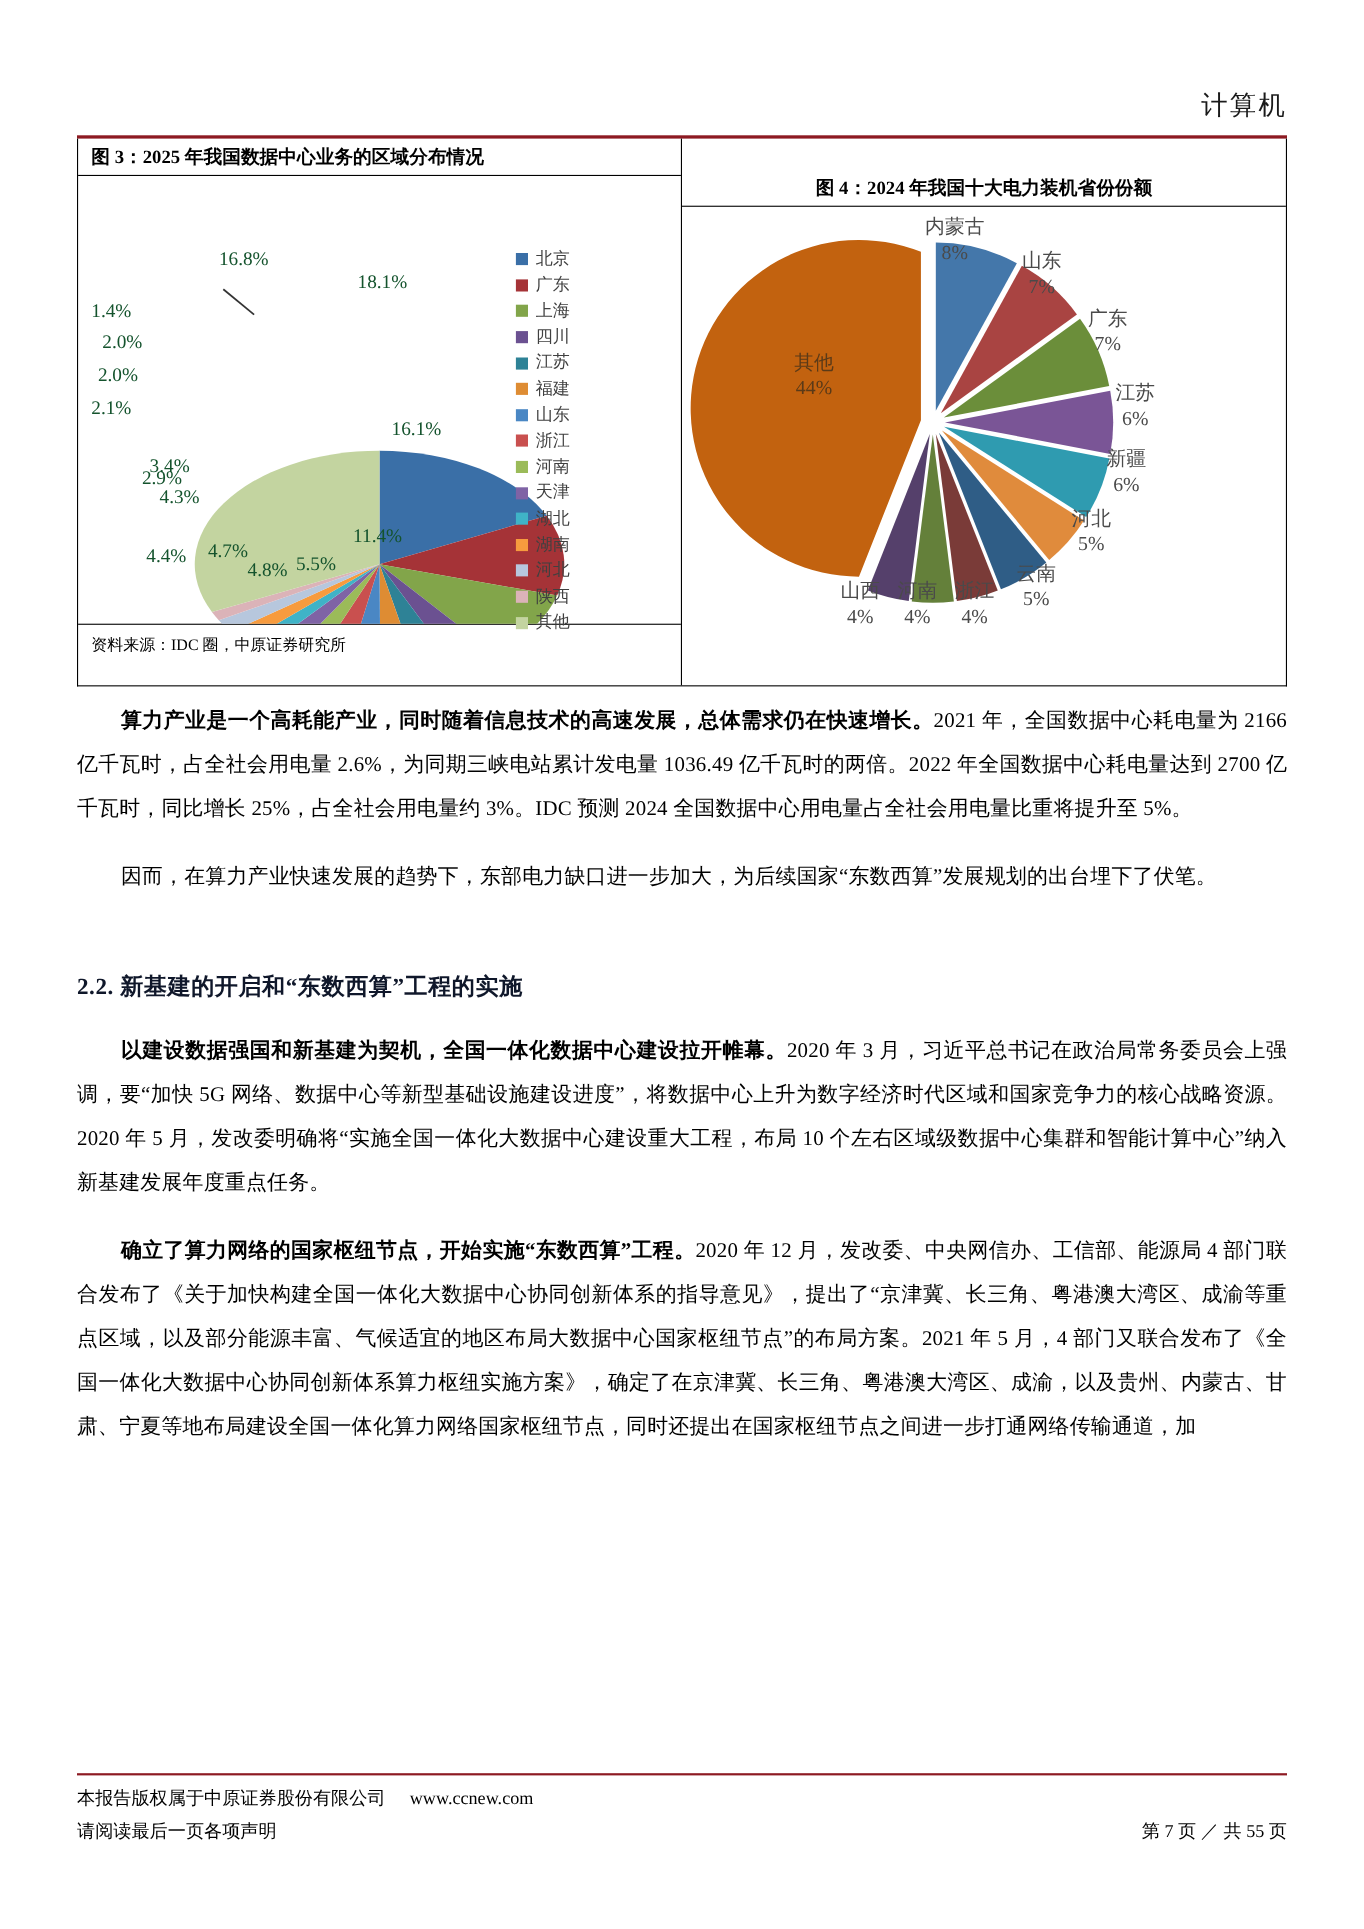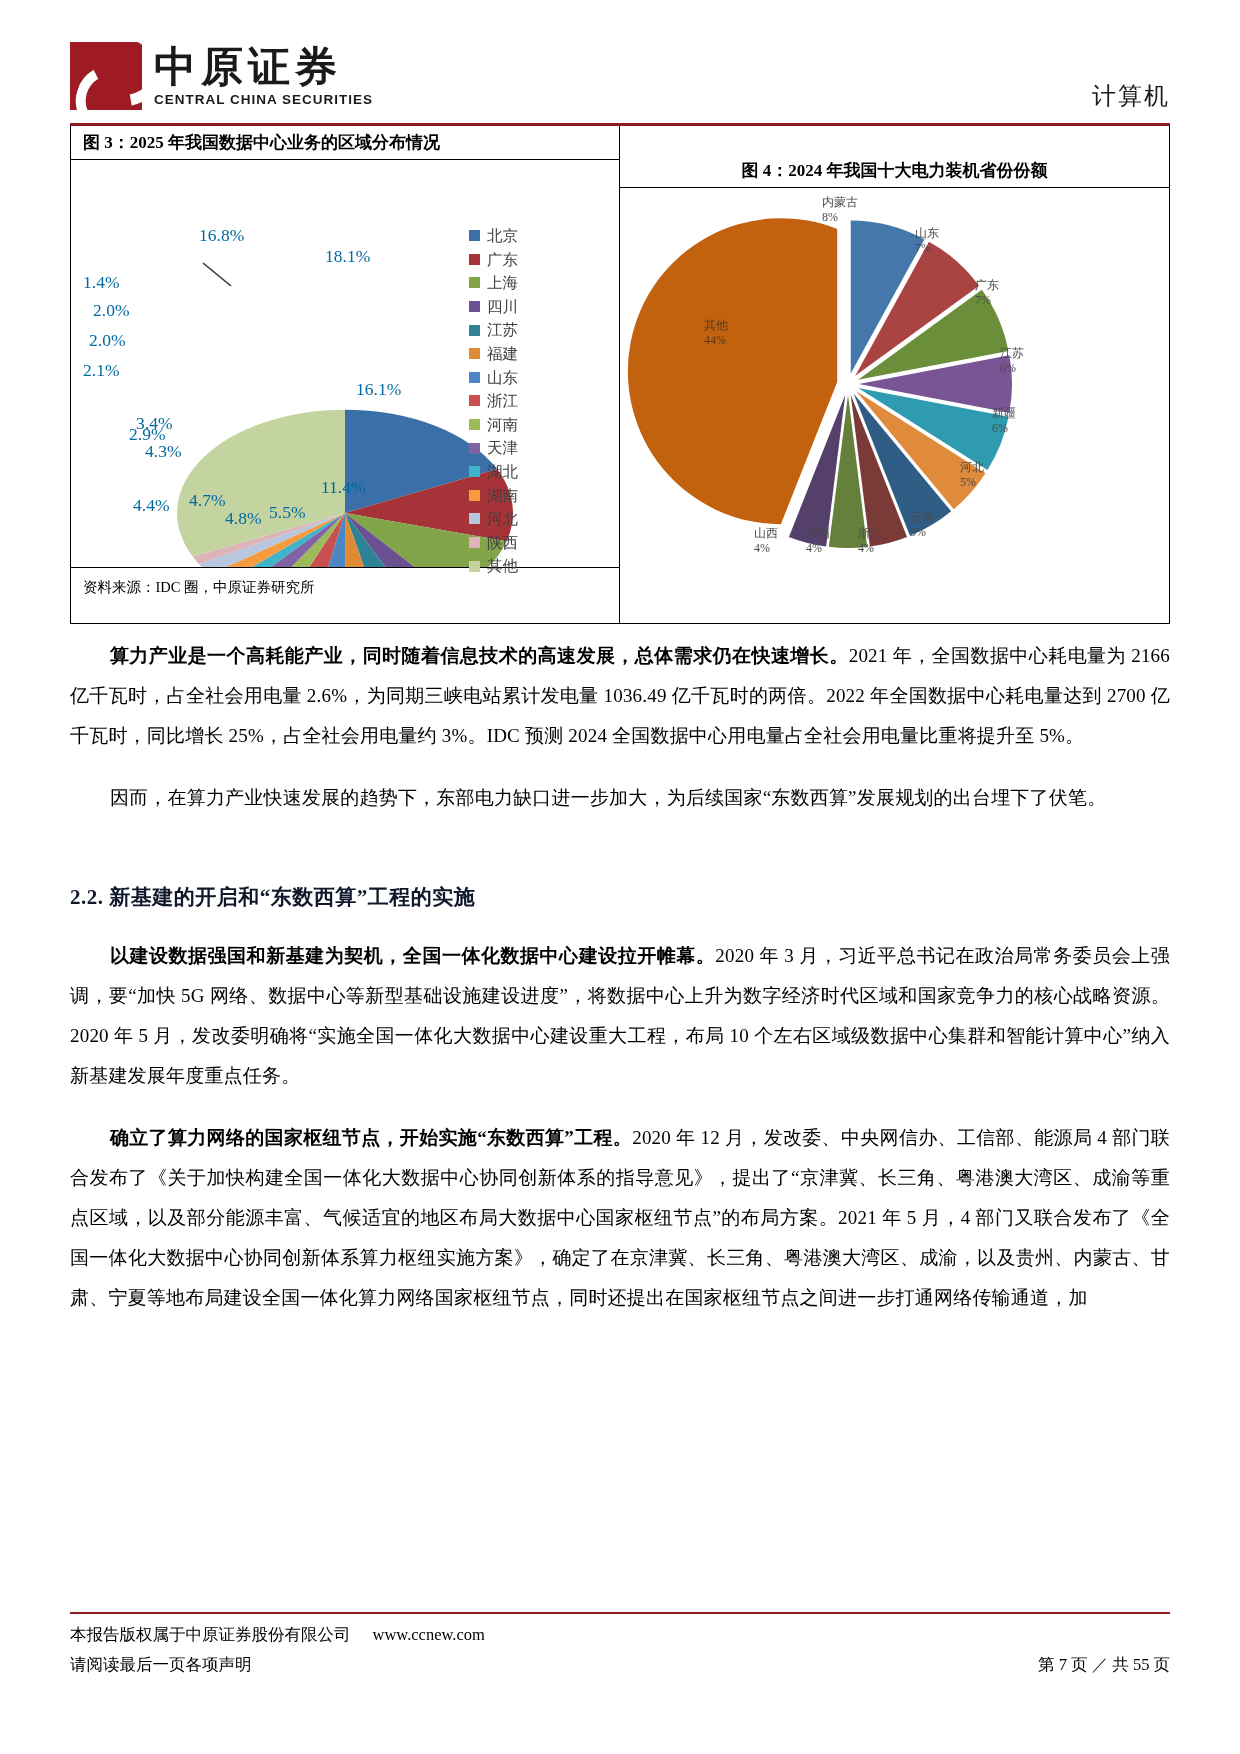--- a/index.html
+++ b/index.html
@@ -160,24 +160,25 @@
   .legend-label { white-space: nowrap; line-height: 1; }
 
   .pielabel {
     position: absolute;
     font-family: "Liberation Serif", "DejaVu Serif", serif;
     color: #3a3a3a;
     white-space: nowrap;
   }
   .pielabel.l {
     font-size: 17.5px;
-    color: #0369a1;
+    color: #14532d;
   }
   .pielabel.r {
-    font-size: 12px;
+    font-size: 18px;
+    text-align: center;
     line-height: 1.25;
     color: #4a4a4a;
   }
 
   
   .content {
     position: absolute;
     left: 70px;
     width: 1100px;
     font-family: "Liberation Serif", "DejaVu Serif", serif;
@@ -231,30 +232,20 @@
     white-space: nowrap;
   }
   .footer-url { margin-left: 22px; }
 </style>
 </head>
 <body>
 
 <div class="page">
 
   <div class="header">
-    <div class="logo-wrap">
-      <div class="logo-mark">
-        <div class="swirl1"></div>
-        <div class="swirl2"></div>
-      </div>
-      <div class="logo-text">
-        <div class="logo-cn">中原证券</div>
-        <div class="logo-en">CENTRAL CHINA SECURITIES</div>
-      </div>
-    </div>
     <div class="header-right">计算机</div>
   </div>
   <div class="header-rule"></div>
 
   <div class="fig-block">
     <div class="fig-row">
 
       <div class="fig-col left">
         <div class="fig-title">图 3：2025 年我国数据中心业务的区域分布情况</div>
         <div class="fig-body">

